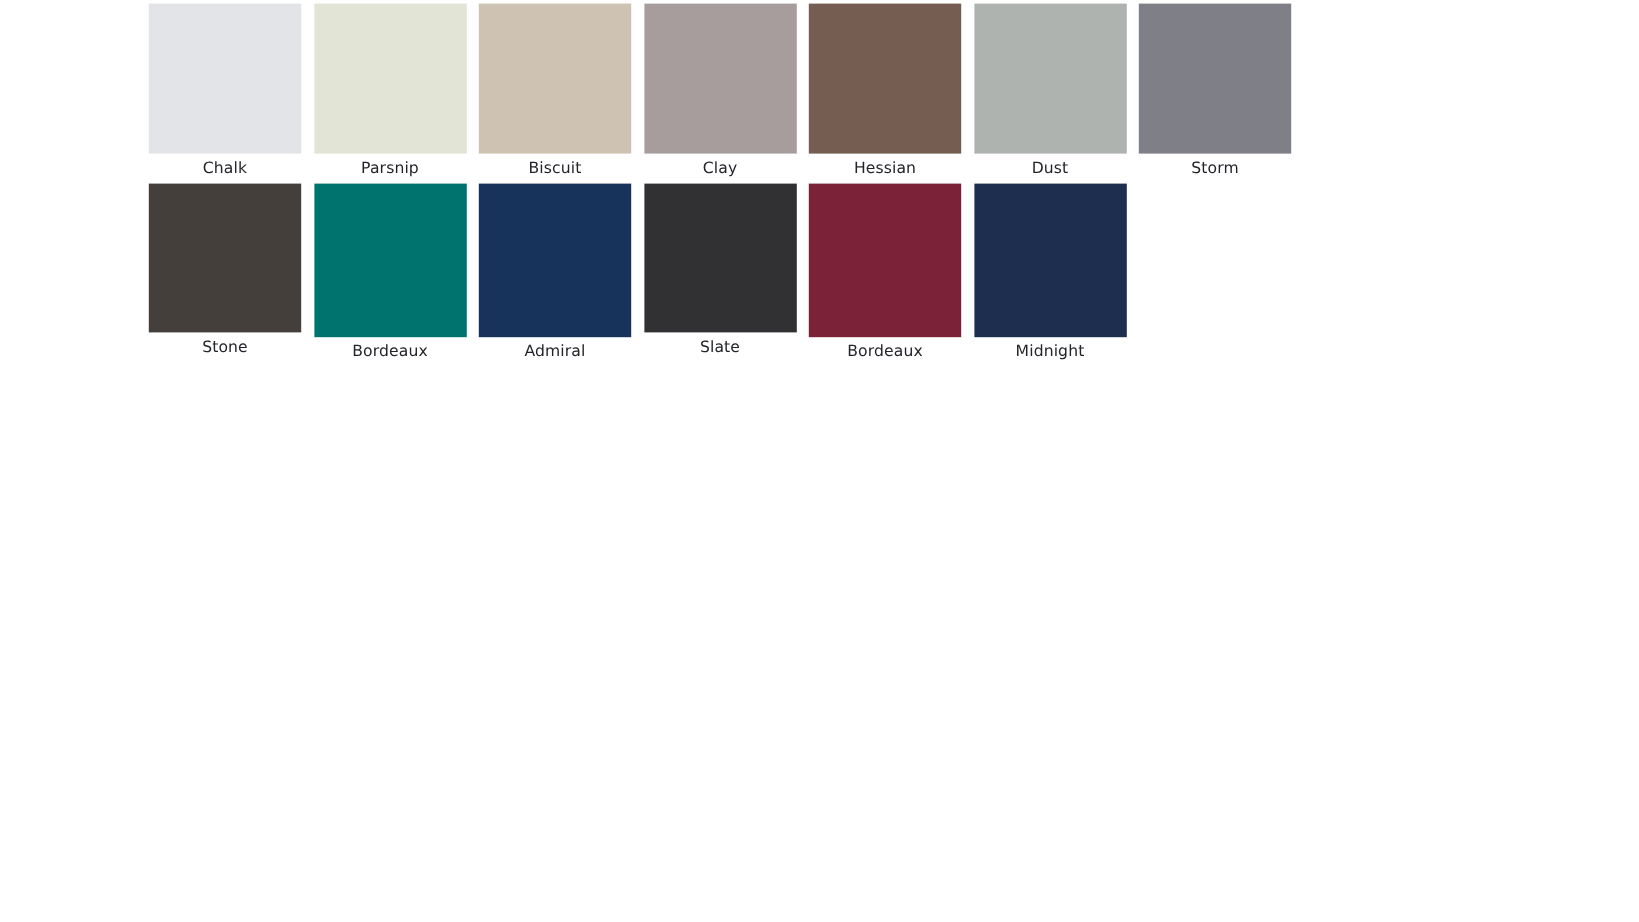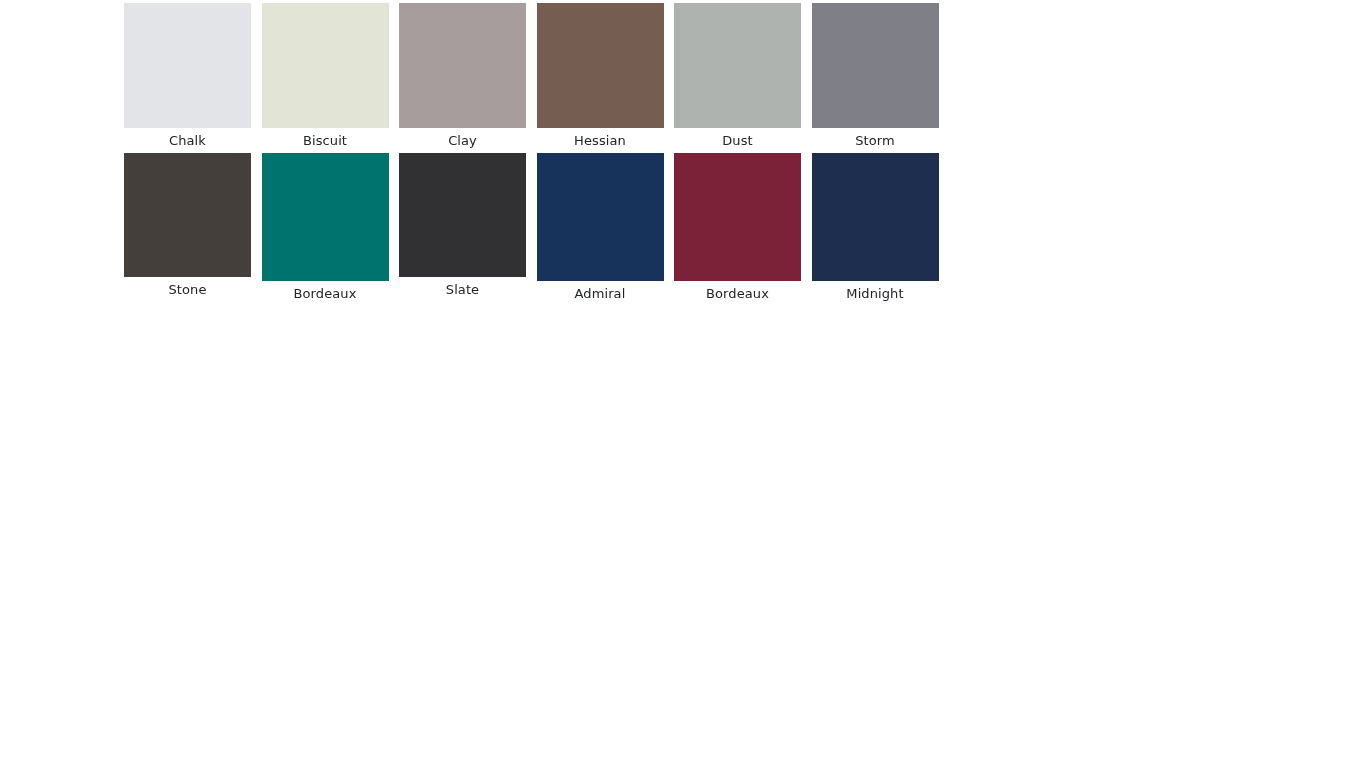--- a/index.html
+++ b/index.html
@@ -65,20 +65,24 @@
 
 <div id="swatch-board">
 
   <div class="swatch-row" id="swatch-row-1">
       <div class="swatch-cell">
         <div class="swatch-chip" style="background-color: rgb(227, 228, 232); width: 127px; height: 125px;"></div>
         <span class="swatch-label">Chalk</span>
       </div>
       <div class="swatch-cell">
         <div class="swatch-chip" style="background-color: rgb(226, 228, 213); width: 127px; height: 125px;"></div>
+        <span class="swatch-label">Parsnip</span>
+      </div>
+      <div class="swatch-cell">
+        <div class="swatch-chip" style="background-color: rgb(206, 194, 178); width: 127px; height: 125px;"></div>
         <span class="swatch-label">Biscuit</span>
       </div>
       <div class="swatch-cell">
         <div class="swatch-chip" style="background-color: rgb(167, 157, 157); width: 127px; height: 125px;"></div>
         <span class="swatch-label">Clay</span>
       </div>
       <div class="swatch-cell">
         <div class="swatch-chip" style="background-color: rgb(117, 94, 81); width: 127px; height: 125px;"></div>
         <span class="swatch-label">Hessian</span>
       </div>
@@ -94,26 +98,26 @@
   <div class="swatch-row" id="swatch-row-2">
       <div class="swatch-cell">
         <div class="swatch-chip" style="background-color: rgb(68, 63, 59); width: 127px; height: 124px;"></div>
         <span class="swatch-label">Stone</span>
       </div>
       <div class="swatch-cell">
         <div class="swatch-chip" style="background-color: rgb(0, 115, 110); width: 127px; height: 128px;"></div>
         <span class="swatch-label">Bordeaux</span>
       </div>
       <div class="swatch-cell">
+        <div class="swatch-chip" style="background-color: rgb(23, 51, 92); width: 127px; height: 128px;"></div>
+        <span class="swatch-label">Admiral</span>
+      </div>
+      <div class="swatch-cell">
         <div class="swatch-chip" style="background-color: rgb(49, 49, 51); width: 127px; height: 124px;"></div>
         <span class="swatch-label">Slate</span>
-      </div>
-      <div class="swatch-cell">
-        <div class="swatch-chip" style="background-color: rgb(23, 51, 92); width: 127px; height: 128px;"></div>
-        <span class="swatch-label">Admiral</span>
       </div>
       <div class="swatch-cell">
         <div class="swatch-chip" style="background-color: rgb(123, 34, 57); width: 127px; height: 128px;"></div>
         <span class="swatch-label">Bordeaux</span>
       </div>
       <div class="swatch-cell">
         <div class="swatch-chip" style="background-color: rgb(30, 46, 79); width: 127px; height: 128px;"></div>
         <span class="swatch-label">Midnight</span>
       </div>
     </div>

